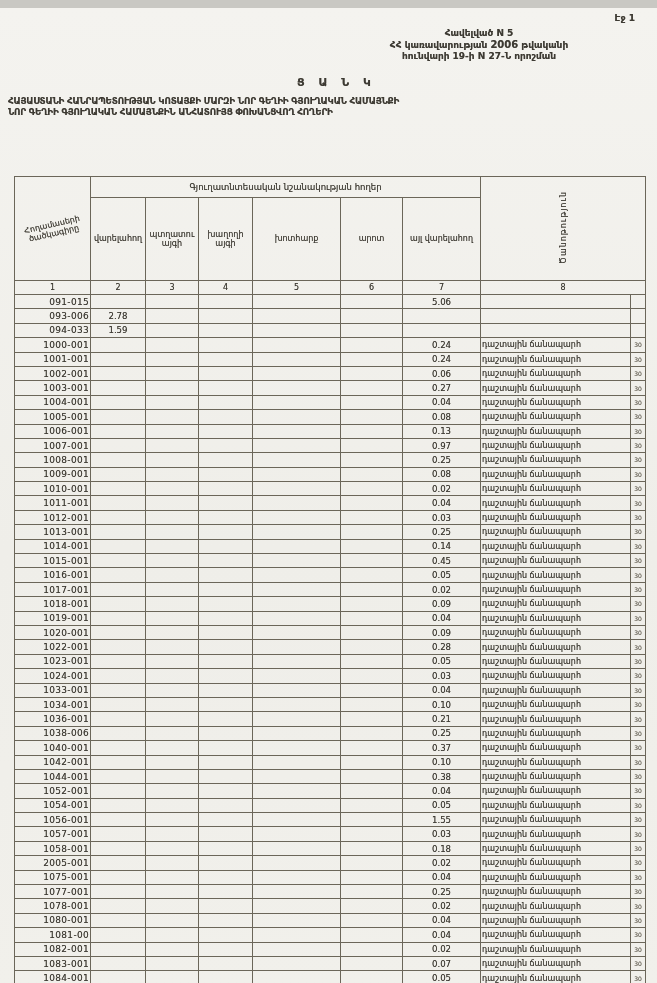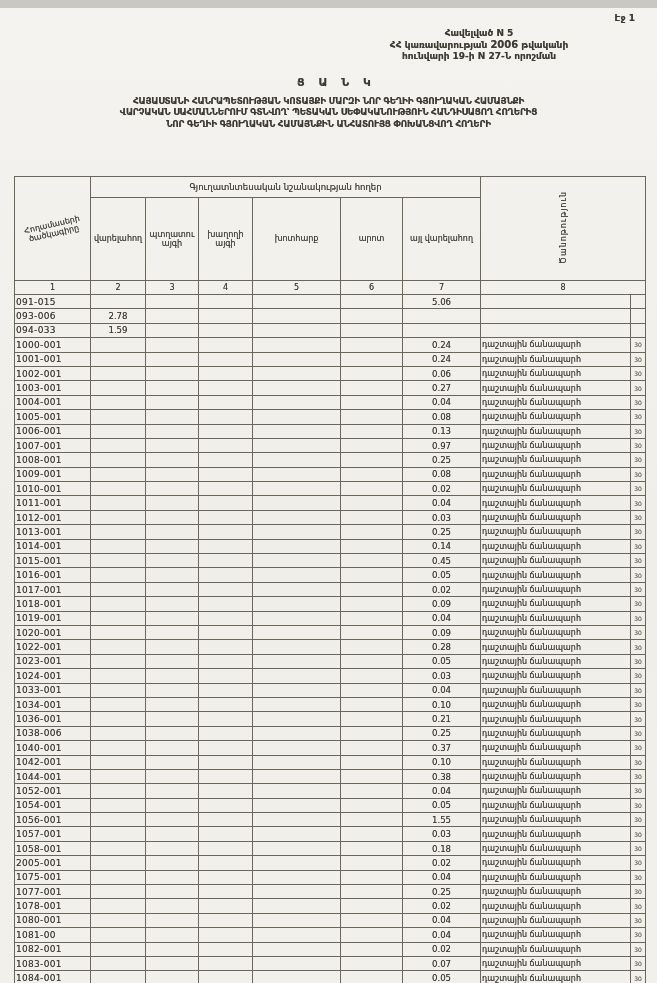--- a/index.html
+++ b/index.html
@@ -10,41 +10,41 @@
     color:#3d3a33;
     overflow:hidden;
     text-shadow:0 0 0.5px rgba(62,58,48,.65);
   }
   .page-label { position:absolute; top:5px; right:22px; font-size:9px; font-weight:bold; }
   .appendix-block { position:absolute; top:20px; right:28px; width:300px; text-align:center;
     font-size:9px; line-height:11px; font-weight:bold; }
   .appendix-block .yr { font-size:10px; }
   .list-word { position:absolute; top:68px; left:0; width:100%; text-align:center;
     font-size:11px; font-weight:bold; letter-spacing:5px;padding-left:8px; }
-  .doc-title { position:absolute; top:88px; left:8px; right:8px; text-align:center;
+  .doc-title { position:absolute; top:88px; left:8px; right:8px; text-align:left;
     font-size:8.8px; font-weight:bold; line-height:11.3px; letter-spacing:-0.2px; }
 
   table.land { position:absolute; top:168px; left:14px; width:631px;
     border-collapse:collapse; table-layout:fixed; }
   table.land td, table.land th {
     border:1px solid #6b6659; padding:0 1px; overflow:hidden;
     font-weight:normal; vertical-align:middle;
   }
   tr.group-row th { height:20px; font-size:8.5px; }
   tr.sub-row th { height:82px; font-size:8px; line-height:9.5px; text-align:center; }
   tr.num-row td { height:13px; font-size:8px; text-align:center; }
 
   .code-hdr-inner { display:inline-block; transform:rotate(-13deg); font-size:8px; line-height:9px; width:62px; }
   th.code-hdr { text-align:center; }
   th.note-hdr { text-align:center; vertical-align:middle; }
   .rotated { display:inline-block; writing-mode:vertical-rl; transform:rotate(180deg);
     font-size:8px; letter-spacing:1px; max-height:96px; }
 
   tbody tr { height:14.4px; }
-  td.c-code { text-align:left; font-size:9px; letter-spacing:0.3px; }
+  td.c-code { text-align:right; font-size:9px; letter-spacing:0.3px; }
   td.c-num  { text-align:center; font-size:8.6px; }
   td.c-note { text-align:left; padding-left:9px; font-size:8px; white-space:nowrap; }
   td.c-mark { text-align:center; font-size:6px; color:#7a7569; padding:0; }
 </style>
 </head>
 <body>
 
 <div class="page">
 
   <div class="page-label">Էջ 1</div>
@@ -56,21 +56,20 @@
       <span class="yr">2006</span>
       <span>թվականի</span>
     </div>
     <div>հունվարի 19-ի N 27-Ն որոշման</div>
   </div>
 
   <div class="list-word">Ց Ա Ն Կ</div>
 
   <div class="doc-title">
     <div>ՀԱՅԱՍՏԱՆԻ ՀԱՆՐԱՊԵՏՈՒԹՅԱՆ ԿՈՏԱՅՔԻ ՄԱՐԶԻ ՆՈՐ ԳԵՂԻԻ ԳՅՈՒՂԱԿԱՆ ՀԱՄԱՅՆՔԻ</div>
-    <div>ՎԱՐՉԱԿԱՆ ՍԱՀՄԱՆՆԵՐՈՒՄ ԳՏՆՎՈՂ՝ ՊԵՏԱԿԱՆ ՍԵՓԱԿԱՆՈՒԹՅՈՒՆ ՀԱՆԴԻՍԱՑՈՂ ՀՈՂԵՐԻՑ</div>
     <div>ՆՈՐ ԳԵՂԻԻ ԳՅՈՒՂԱԿԱՆ ՀԱՄԱՅՆՔԻՆ ԱՆՀԱՏՈՒՅՑ ՓՈԽԱՆՑՎՈՂ ՀՈՂԵՐԻ</div>
   </div>
 
   <table class="land">
     <colgroup>
       <col style="width:76px">
         <col style="width:55px">
         <col style="width:53px">
       <col style="width:54px">
         <col style="width:88px">

